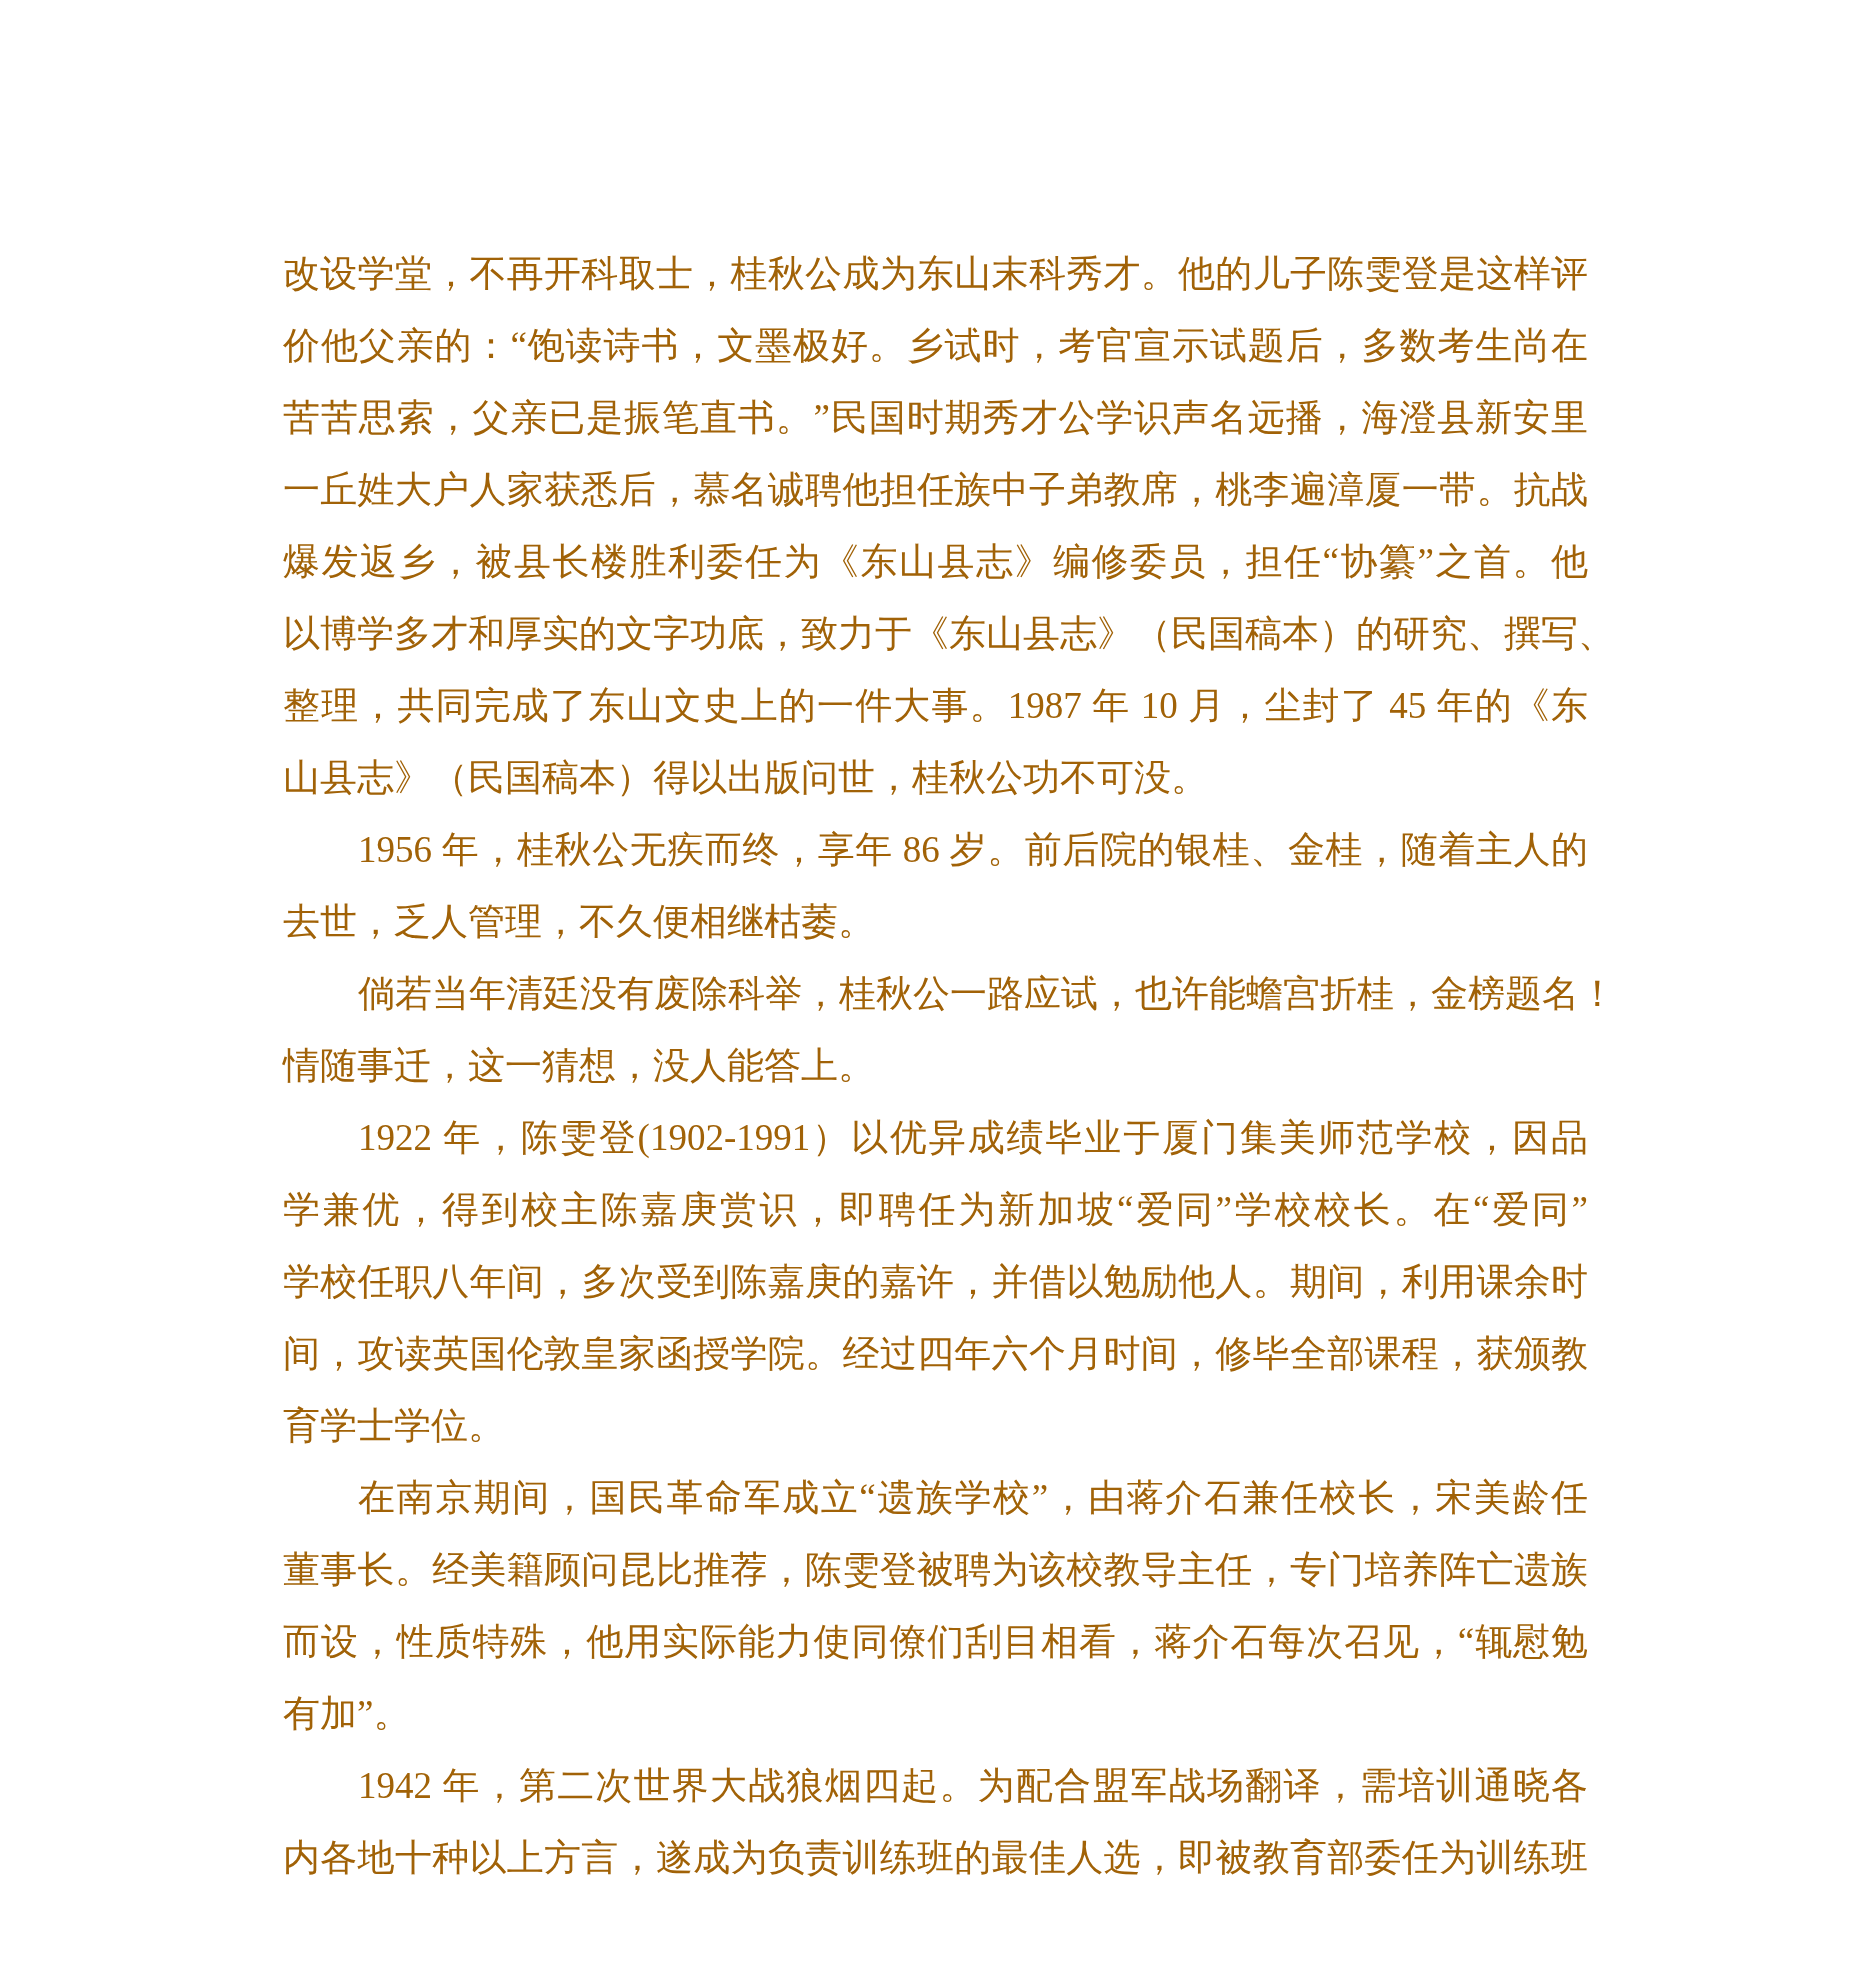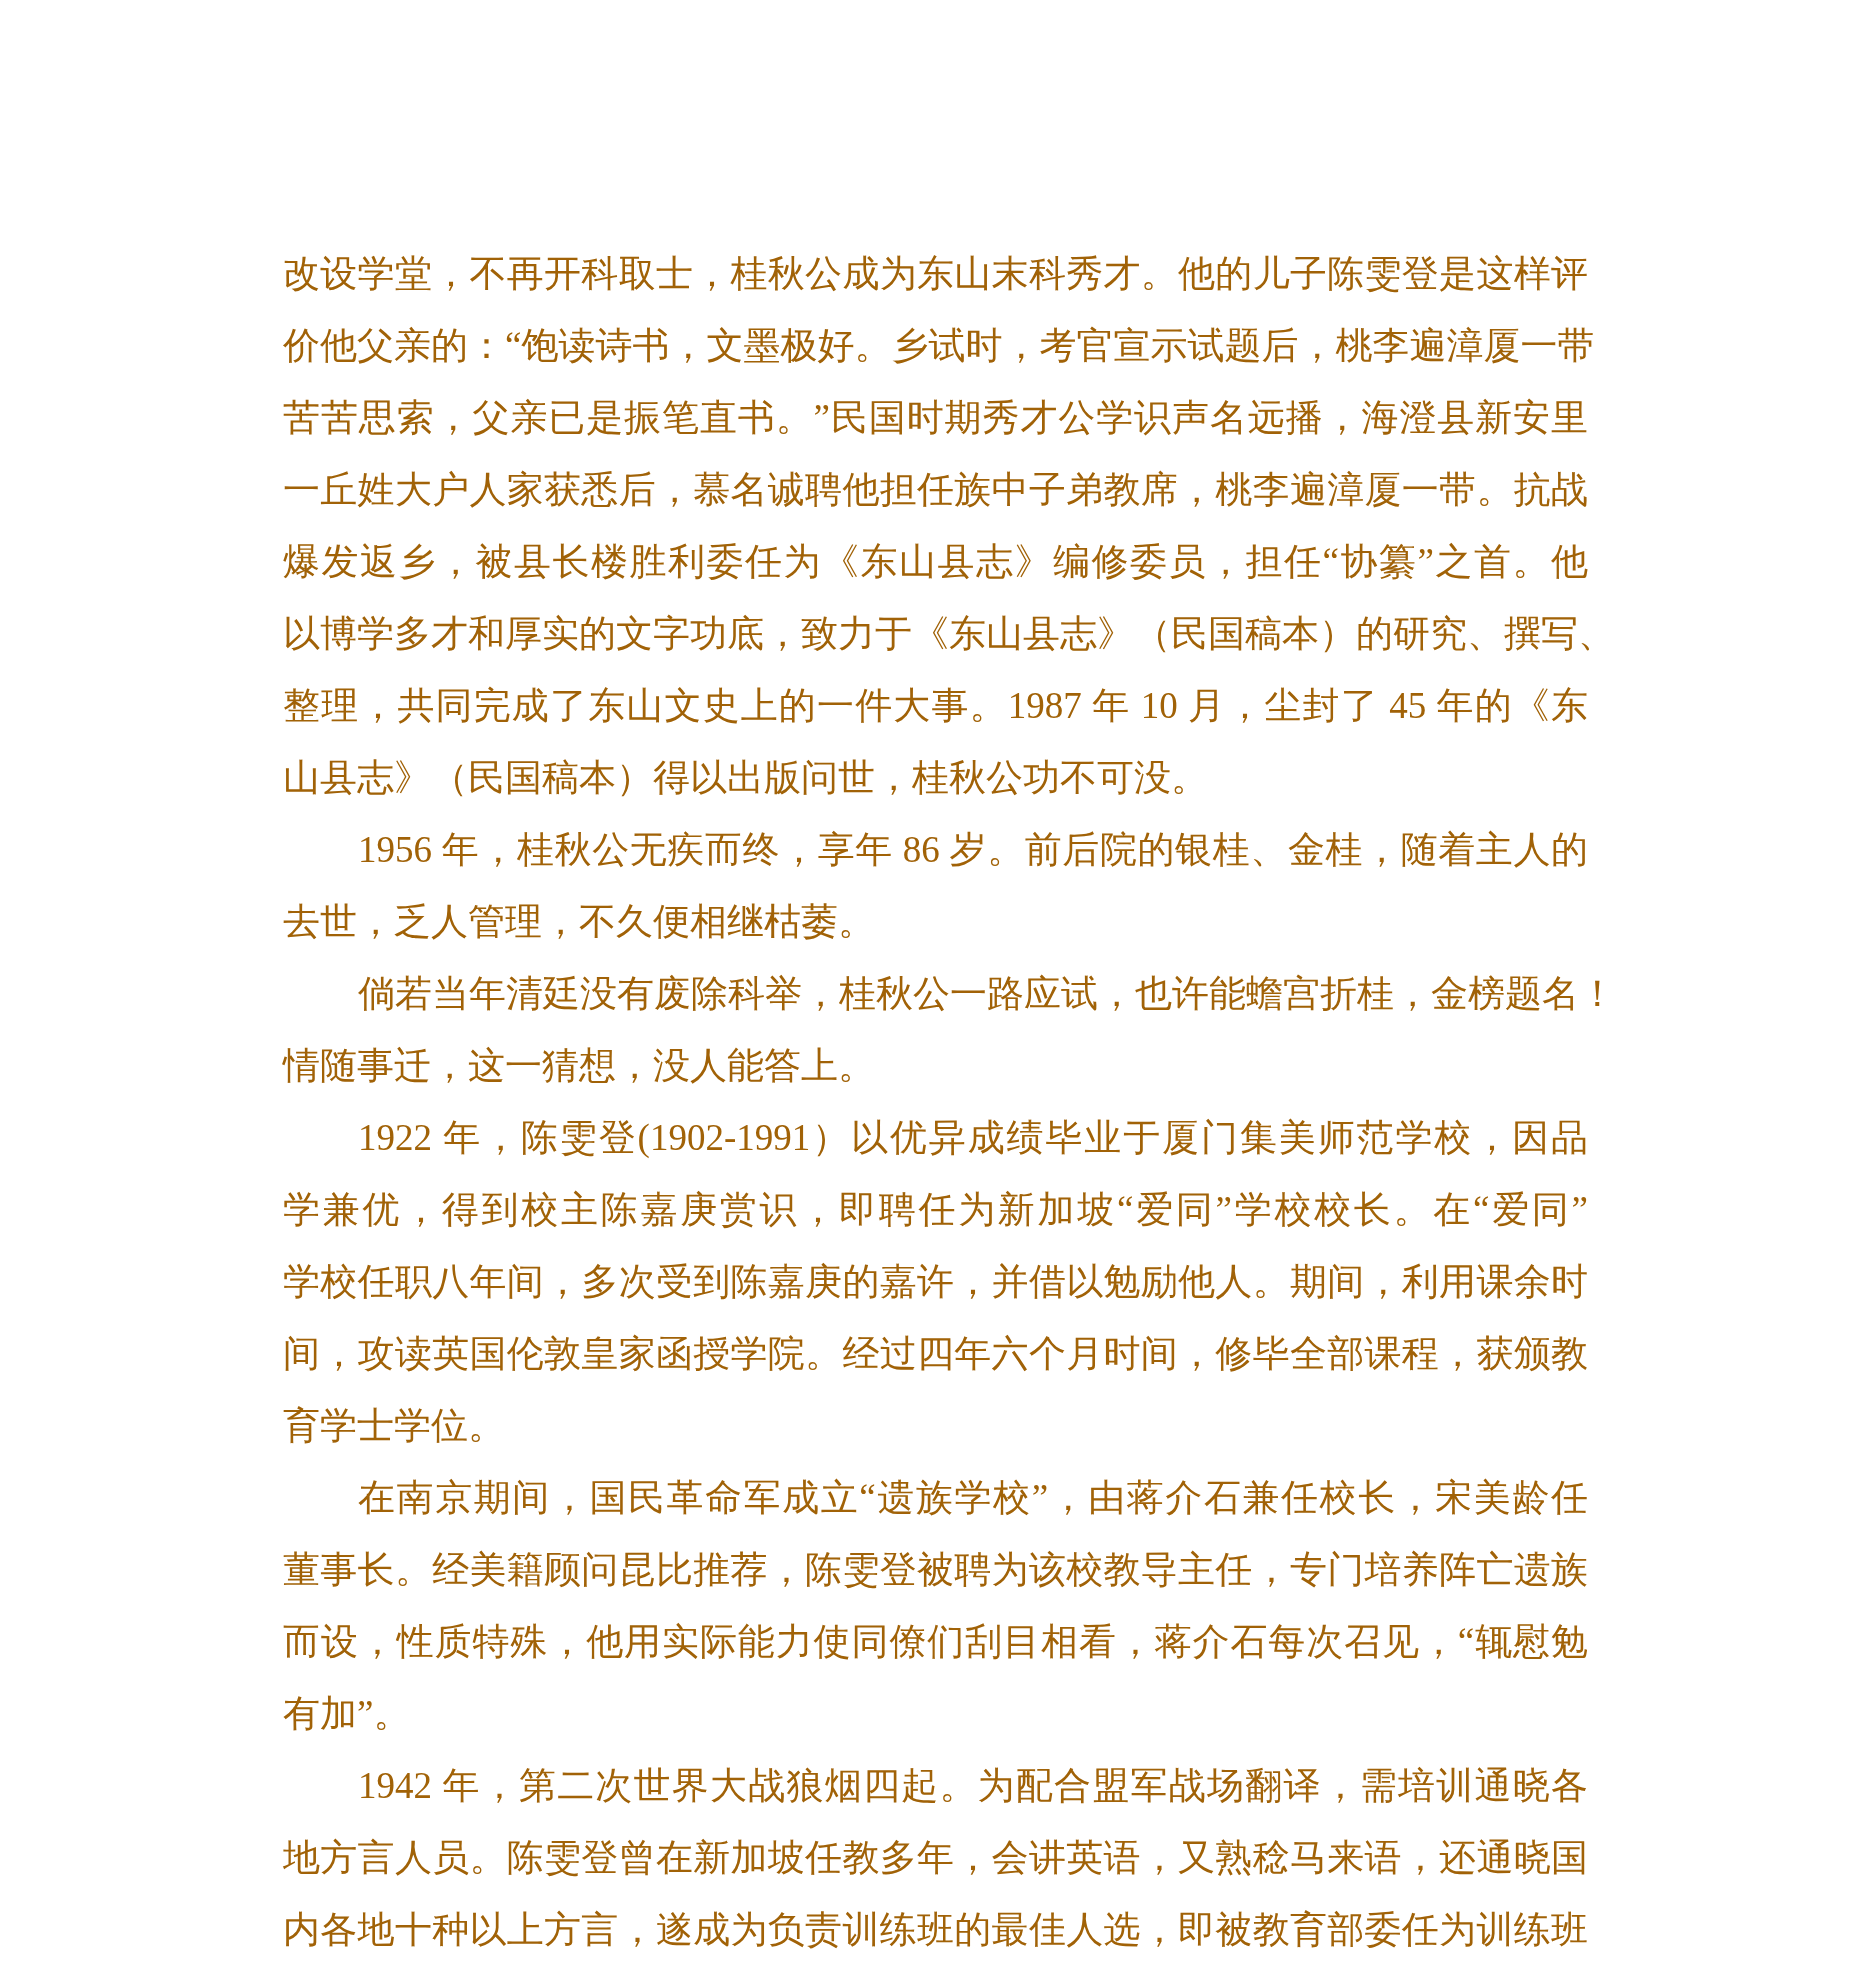--- a/index.html
+++ b/index.html
@@ -46,39 +46,38 @@
     text-align: left;
     text-align-last: left;
   }
 </style>
 </head>
 <body>
 
 <div class="page">
   <div class="body-text" id="body-text">
       <span class="line">改设学堂，不再开科取士，桂秋公成为东山末科秀才。他的儿子陈雯登是这样评</span>
-      <span class="line">价他父亲的：“饱读诗书，文墨极好。乡试时，考官宣示试题后，桃李遍漳厦一带</span>
+      <span class="line">价他父亲的：“饱读诗书，文墨极好。乡试时，考官宣示试题后，多数考生尚在</span>
       <span class="line">苦苦思索，父亲已是振笔直书。”民国时期秀才公学识声名远播，海澄县新安里</span>
       <span class="line">一丘姓大户人家获悉后，慕名诚聘他担任族中子弟教席，桃李遍漳厦一带。抗战</span>
       <span class="line">爆发返乡，被县长楼胜利委任为《东山县志》编修委员，担任“协纂”之首。他</span>
       <span class="line">以博学多才和厚实的文字功底，致力于《东山县志》（民国稿本）的研究、撰写、</span>
       <span class="line">整理，共同完成了东山文史上的一件大事。1987 年 10 月，尘封了 45 年的《东</span>
       <span class="line last">山县志》（民国稿本）得以出版问世，桂秋公功不可没。</span>
       <span class="line indent">1956 年，桂秋公无疾而终，享年 86 岁。前后院的银桂、金桂，随着主人的</span>
       <span class="line last">去世，乏人管理，不久便相继枯萎。</span>
       <span class="line indent">倘若当年清廷没有废除科举，桂秋公一路应试，也许能蟾宫折桂，金榜题名！</span>
       <span class="line last">情随事迁，这一猜想，没人能答上。</span>
       <span class="line indent">1922 年，陈雯登(1902-1991）以优异成绩毕业于厦门集美师范学校，因品</span>
       <span class="line">学兼优，得到校主陈嘉庚赏识，即聘任为新加坡“爱同”学校校长。在“爱同”</span>
       <span class="line">学校任职八年间，多次受到陈嘉庚的嘉许，并借以勉励他人。期间，利用课余时</span>
       <span class="line">间，攻读英国伦敦皇家函授学院。经过四年六个月时间，修毕全部课程，获颁教</span>
       <span class="line last">育学士学位。</span>
       <span class="line indent">在南京期间，国民革命军成立“遗族学校”，由蒋介石兼任校长，宋美龄任</span>
       <span class="line">董事长。经美籍顾问昆比推荐，陈雯登被聘为该校教导主任，专门培养阵亡遗族</span>
       <span class="line">而设，性质特殊，他用实际能力使同僚们刮目相看，蒋介石每次召见，“辄慰勉</span>
       <span class="line last">有加”。</span>
       <span class="line indent">1942 年，第二次世界大战狼烟四起。为配合盟军战场翻译，需培训通晓各</span>
-      <span class="line">地方言人员。陈雯登曾在新加坡任教多年，会讲英语，又熟稔马来语，还通晓国</span>
       <span class="line">内各地十种以上方言，遂成为负责训练班的最佳人选，即被教育部委任为训练班</span>
     </div>
 
 </div>
 
 
 </body></html>

